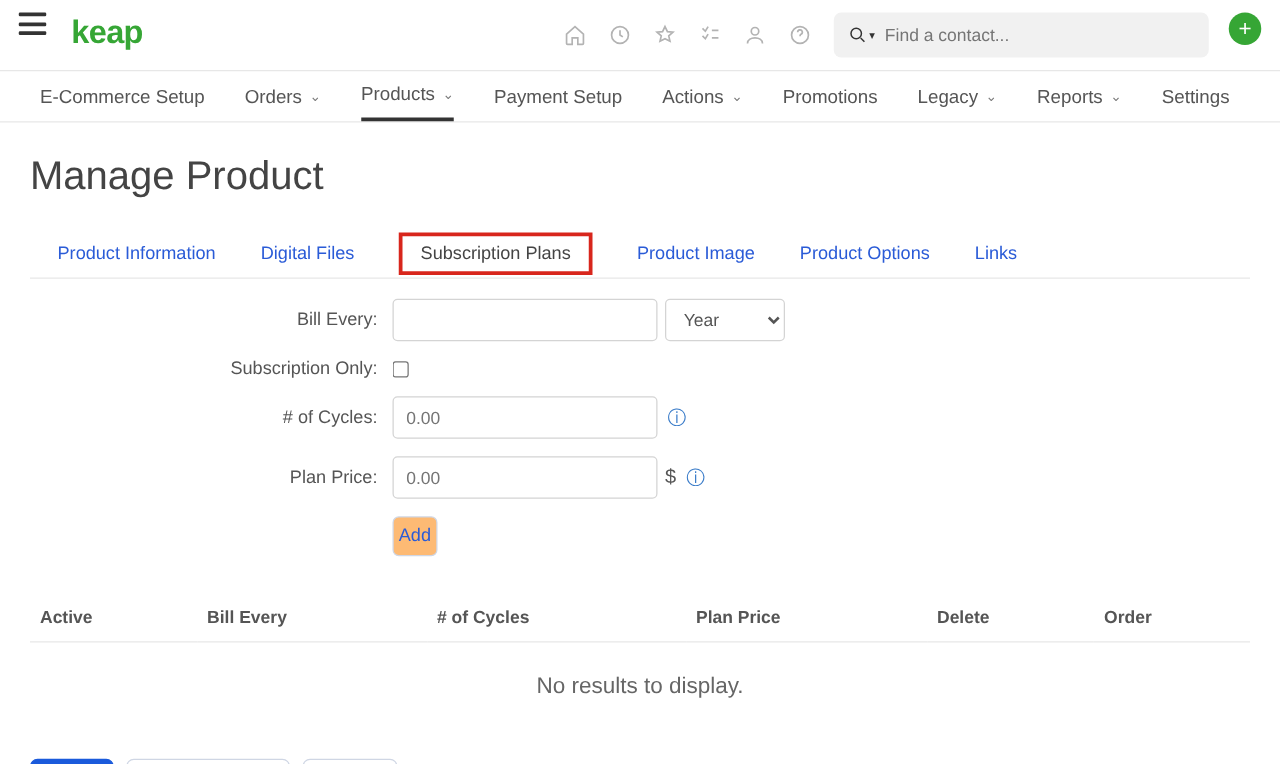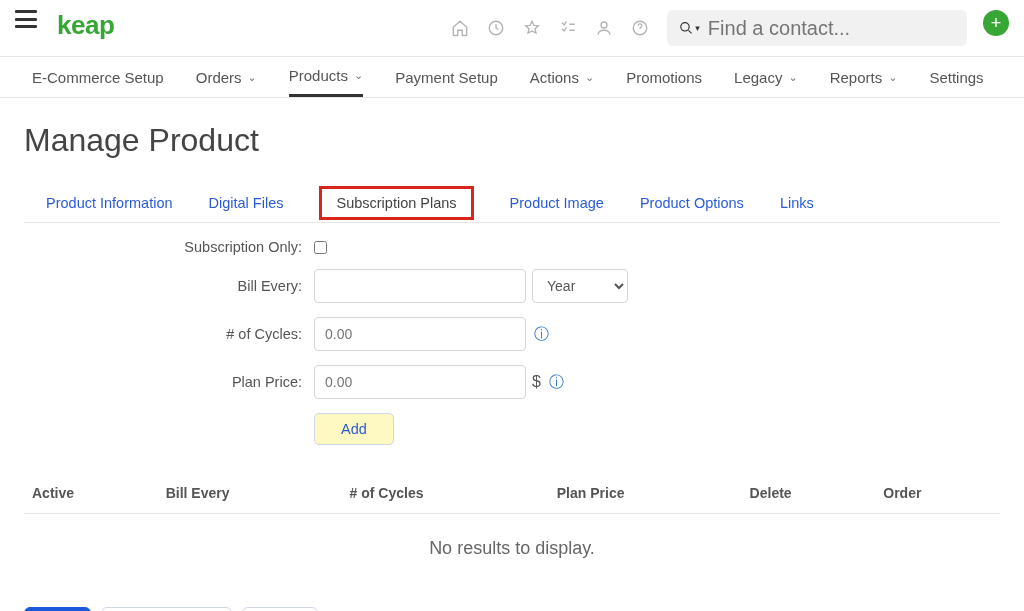--- a/index.html
+++ b/index.html
@@ -6,39 +6,39 @@
   body{background:#fff;color:#444;width:1024px;}
   .topbar{display:flex;padding:10px 15px;height:56px;}
   .hamburger{width:22px;height:18px;display:flex;flex-direction:column;justify-content:space-between;margin-right:20px;cursor:pointer;}
   .hamburger span{display:block;height:3px;background:#333;border-radius:1px;}
   .logo{color:#36a635;font-weight:700;font-size:26px;letter-spacing:-0.5px;}
   .top-icons{margin-left:auto;display:flex;align-items:center;gap:18px;color:#bbb;}
   .top-icons svg{width:18px;height:18px;fill:none;stroke:#b3b3b3;stroke-width:1.8;}
   .searchbox{display:flex;align-items:center;background:#f1f1f1;border-radius:6px;padding:6px 12px;width:300px;margin-left:18px;}
   .searchbox svg{width:16px;height:16px;stroke:#333;fill:none;stroke-width:2;}
   .searchbox .caret{font-size:9px;color:#333;margin-left:2px;margin-right:8px;}
-  .searchbox input{border:none;background:transparent;outline:none;font-size:20px;color:#888;width:100%;}
+  .searchbox input{border:none;background:transparent;outline:none;font-size:14px;color:#888;width:100%;}
   .addbtn{width:26px;height:26px;border-radius:50%;background:#36a635;color:#fff;display:flex;align-items:center;justify-content:center;font-size:18px;margin-left:16px;cursor:pointer;}
   .mainnav{display:flex;align-items:flex-start;gap:32px;padding:0 32px;height:42px;border-top:1px solid #e7e7e7;border-bottom:1px solid #e7e7e7;font-size:15px;color:#555;}
   .mainnav .navitem{display:flex;align-items:center;gap:6px;cursor:pointer;height:100%;}
   .mainnav .navitem.active{border-bottom:3px solid #333;}
   .chev{font-size:11px;color:#777;}
   .page{padding:24px;}
   h1.pgtitle{font-size:32px;font-weight:400;color:#444;margin-bottom:24px;}
   .tabs{display:flex;align-items:center;gap:36px;border-bottom:1px solid #e7e7e7;padding:0 22px;height:40px;font-size:14.5px;}
   .tabs .tab{color:#2a5bd7;cursor:pointer;}
   .tabs .tab.active{color:#444;border:3px solid #d8261c;padding:6px 14px;}
   .form{margin-top:16px;max-width:620px;}
   .row{display:flex;align-items:center;margin-bottom:14px;}
   .row label{width:290px;text-align:right;padding-right:12px;color:#555;font-size:14.5px;}
   .row input[type=text]{height:34px;border:1px solid #d4d4d4;border-radius:4px;padding:0 10px;font-size:14px;color:#404040;width:212px;}
   .row select{height:34px;border:1px solid #d4d4d4;border-radius:4px;padding:0 10px;font-size:14px;color:#555;width:96px;margin-left:6px;background:#fff;}
   .help{color:#3a7cc9;margin-left:8px;font-size:15px;}
   .cur{margin-left:6px;color:#555;}
-  .addplan{margin-left:290px;border:1px solid #cfd6e4;background:#fef9c3;color:#2a5bd7;border-radius:5px;padding:7px 26px;font-size:14.5px;cursor:pointer;}
+  .addplan{margin-left:290px;border:1px solid #cfd6e4;background:#fdba74;color:#2a5bd7;border-radius:5px;padding:7px 4px;font-size:14.5px;cursor:pointer;}
   table.plans{width:100%;margin-top:28px;border-collapse:collapse;}
   table.plans th{text-align:left;font-size:14px;color:#555;font-weight:700;padding:12px 8px;border-bottom:1px solid #e7e7e7;}
   .noresults{text-align:center;color:#666;font-size:18px;padding:24px 0;}
   .actions{margin-top:24px;display:flex;gap:10px;}
   .btn{border-radius:6px;padding:8px 16px;font-size:14.5px;cursor:pointer;border:1px solid #cfd6e4;background:#fff;color:#2a5bd7;}
   .btn.primary{background:#1a5adb;color:#fff;border-color:#1a5adb;}
 </style>
 </head>
 <body>
 
@@ -125,29 +125,29 @@
     <div class="tab">Product Information</div>
     <div class="tab">Digital Files</div>
     <div class="tab active">Subscription Plans</div>
     <div class="tab">Product  Image</div>
     <div class="tab">Product  Options</div>
     <div class="tab">Links</div>
   </div>
 
   <div class="form">
     <div class="row">
-      <label>Subscription Only:</label>
-      <input type="checkbox" style="">
-    </div>
-    <div class="row">
       <label>Bill Every:</label>
       <input type="text" style="">
       <select>
         <option>Year</option>
       </select>
+    </div>
+    <div class="row">
+      <label>Subscription Only:</label>
+      <input type="checkbox" style="">
     </div>
     <div class="row">
       <label># of Cycles:</label>
       <input type="text" placeholder="0.00" style="">
       <span class="help">ⓘ</span>
     </div>
     <div class="row">
       <label>Plan Price:</label>
       <input type="text" placeholder="0.00" style="">
       <span class="cur">$</span>

